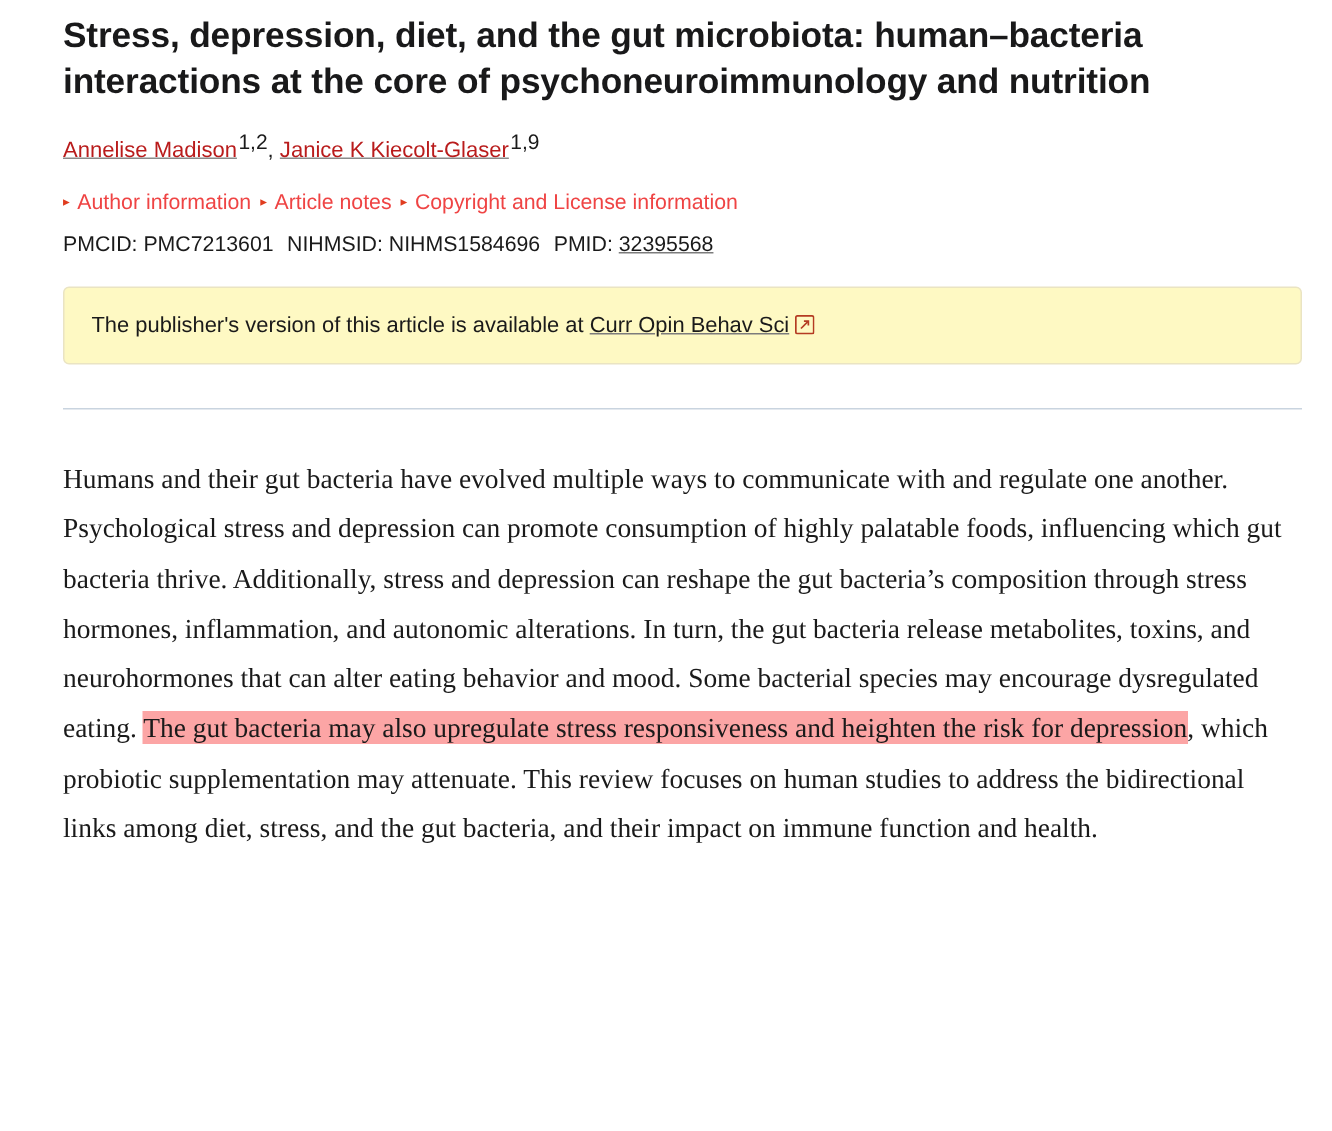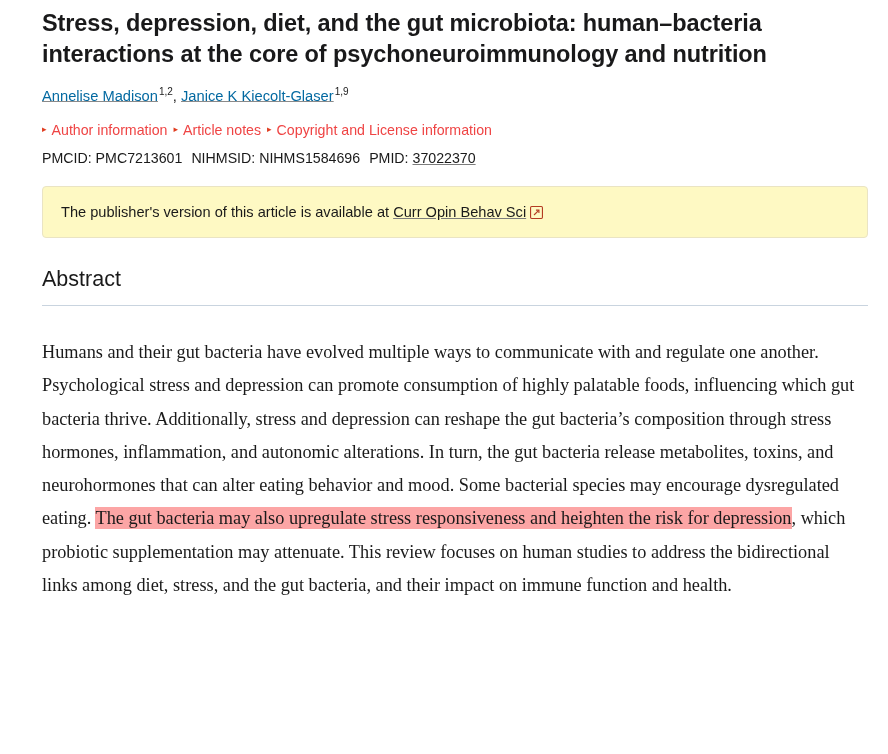--- a/index.html
+++ b/index.html
@@ -33,27 +33,27 @@
   }
 
   
   .authors {
     font-size: 14.7px;
     line-height: 1.4;
     margin: 0 0 14px 0;
     color: #1a1a1a;
   }
   .author-link {
-    color: #0369a1;
+    color: #b91c1c;
     text-decoration: underline;
     text-decoration-color: #8a8a8a;
     cursor: pointer;
   }
   .sup {
-    font-size: 10px;
+    font-size: 14px;
     vertical-align: super;
     color: #1a1a1a;
     text-decoration: none;
     margin-left: 1px;
   }
   .author-sep { color: #1a1a1a; }
 
   
   .meta-links {
     font-size: 14.2px;
@@ -172,29 +172,28 @@
     <span class="meta-link-item">
       <span class="caret">▸</span>
       <span class="txt">Copyright and License information</span>
     </span>
   </div>
 
   <div class="ids-row">
     <span>PMCID:</span>
     <span>PMC7213601</span><span class="spacer"></span><span>NIHMSID:</span>
     <span>NIHMS1584696</span><span class="spacer"></span><span>PMID:</span>
-    <span class="pmid-link">37022370</span>
+    <span class="pmid-link">32395568</span>
   </div>
 
   <div class="notice">
     <span>The publisher's version of this article is available at </span><span class="notice-link">Curr Opin Behav Sci</span><span class="ext-icon"><svg width="13" height="13" viewBox="0 0 14 14" aria-hidden="true">
           <rect x="0.6" y="0.6" width="12.8" height="12.8" rx="1.2" fill="none" stroke="#b43b22" stroke-width="1.2"></rect>
           <path d="M4.3 9.7 L9.4 4.6" stroke="#b43b22" stroke-width="1.2" fill="none"></path>
           <path d="M6.4 4.4 L9.6 4.4 L9.6 7.6" stroke="#b43b22" stroke-width="1.2" fill="none"></path>
         </svg></span>
   </div>
 
-  <h2 class="section-head">Abstract</h2>
   <hr class="rule">
 
   <p class="abstract-body"><span>Humans and their gut bacteria have evolved multiple ways to communicate with and regulate one another. Psychological stress and depression can promote consumption of highly palatable foods, influencing which gut bacteria thrive. Additionally, stress and depression can reshape the gut bacteria’s composition through stress hormones, inflammation, and autonomic alterations. In turn, the gut bacteria release metabolites, toxins, and neurohormones that can alter eating behavior and mood. Some bacterial species may encourage dysregulated eating. </span><span class="hl">The gut bacteria may also upregulate stress responsiveness and heighten the risk for depression</span><span>, which probiotic supplementation may attenuate. This review focuses on human studies to address the bidirectional links among diet, stress, and the gut bacteria, and their impact on immune function and health.</span></p>
 
 </div>
 
 </body></html>

